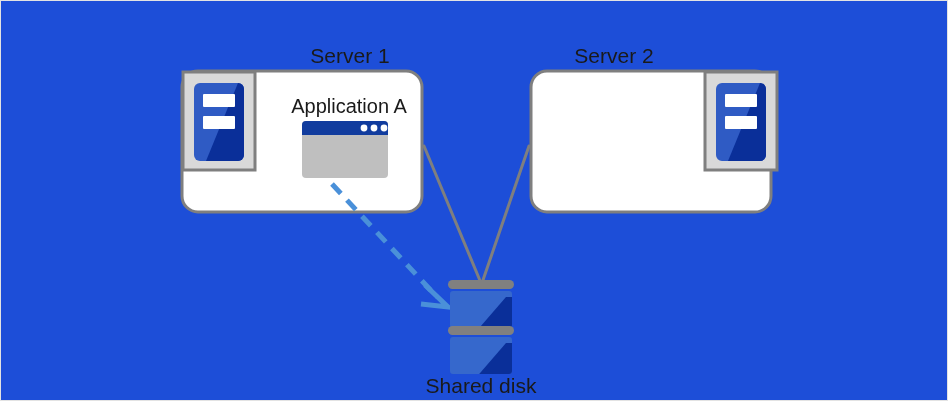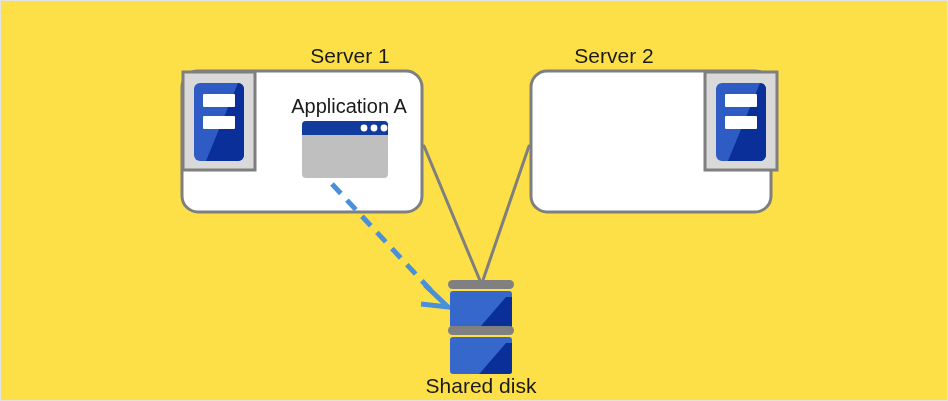--- a/index.html
+++ b/index.html
@@ -8,21 +8,21 @@
     padding: 0;
     background: #ffffff;
   }
   body {
     font-family: "Liberation Sans", sans-serif;
   }
   #canvas {
     position: relative;
     width: 948px;
     height: 401px;
-    background: #fde047;
+    background: #1d4ed8;
     box-sizing: border-box;
     border: 1px solid #e3e3e3;
     overflow: hidden;
   }
   #diagram-svg {
     position: absolute;
     left: 0;
     top: 0;
     width: 948px;
     height: 401px;

